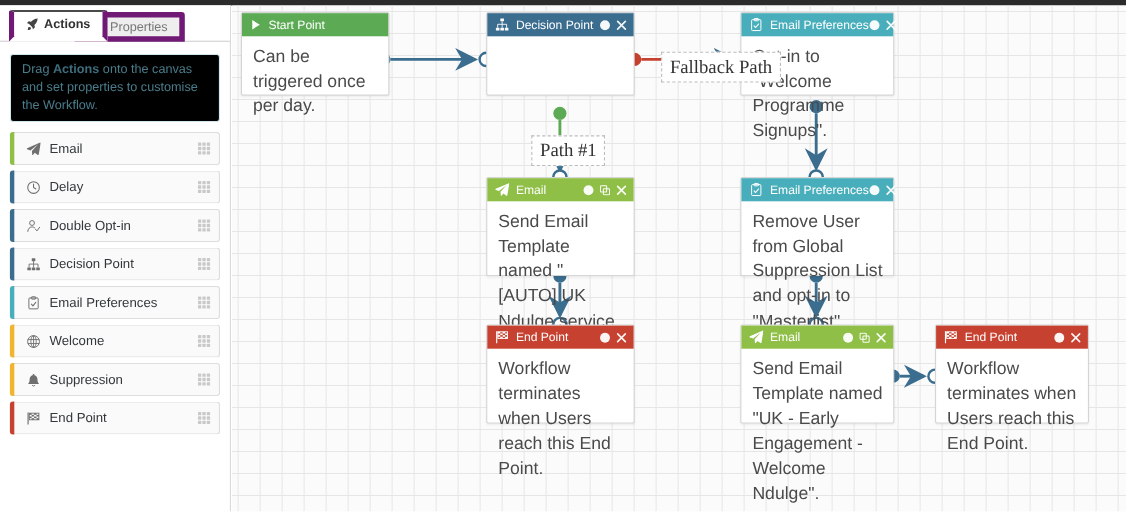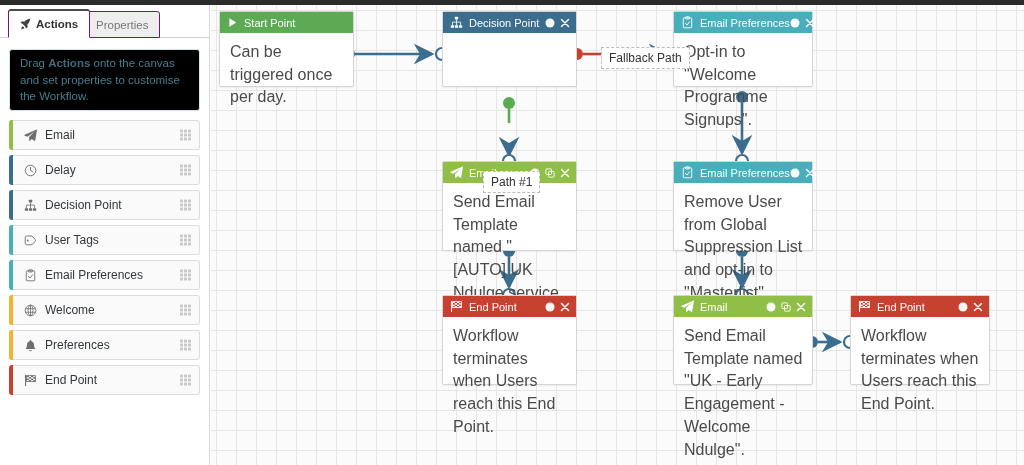--- a/index.html
+++ b/index.html
@@ -26,21 +26,21 @@
   .tabs {
     position: relative; height: 33px;
     border-bottom: 1px solid #d0d0d0;
     background: #ffffff;
   }
   .tab {
     position: absolute; top: 6px; height: 27px;
     display: flex; align-items: center; gap: 5px;
     padding: 0 11px 0 10px;
     font-size: 11.5px;
-    border: 1px solid #701a75;
+    border: 5px solid #701a75;
     border-radius: 3px 3px 0 0;
     cursor: pointer;
     user-select: none;
   }
   .tab.active {
     left: 8px; top: 4px; height: 29px;
     background: #ffffff;
     border-bottom-color: #ffffff;
     border-top: 2px solid #4a4a4a;
     color: #333333; font-weight: bold;
@@ -138,25 +138,26 @@
   .node.t-email  .node-head { background: #8fbf47; }
   .node.t-decision .node-head { background: #3b6d8f; }
   .node.t-prefs  .node-head { background: #49aebb; }
   .node.t-end    .node-head { background: #c6412f; }
 
   
   .path-label {
     position: absolute;
     background: #ffffff;
     border: 1px dashed #bdbdbd;
-    font-size: 12px;
+    font-size: 17px;
     color: #333333;
     padding: 3px 7px;
     white-space: nowrap;
     cursor: move;
+    font-family: Liberation Serif, serif;
   }
 </style>
 </head>
 <body>
 
 <div id="app">
 
   <div class="topbar"></div>
 
   <div class="sidebar">
@@ -224,20 +225,42 @@
             <i></i>
             <i></i>
             <i></i>
             <i></i>
           </span>
         </div>
         <div class="action">
           <span class="accent" style="background:#3b6d8f"></span>
           <span class="aicon">
             <svg width="13" height="13" viewBox="0 0 16 16">
+              <circle cx="6.3" cy="4.6" r="2.7" fill="none" stroke="#6f6f6f" stroke-width="1.1"></circle>
+              <path d="M1.6 14c0-3 2.1-5 4.7-5 1.3 0 2.4.4 3.2 1.2" fill="none" stroke="#6f6f6f" stroke-width="1.1" stroke-linecap="round"></path>
+              <path d="M10.2 11.6l1.6 1.8 3-4" fill="none" stroke="#6f6f6f" stroke-width="1.1" stroke-linecap="round" stroke-linejoin="round"></path>
+            </svg>
+          </span>
+          <span class="alabel">Double Opt-in</span>
+          <span class="grip">
+            <i></i>
+            <i></i>
+            <i></i>
+            <i></i>
+            <i></i>
+            <i></i>
+            <i></i>
+            <i></i>
+            <i></i>
+          </span>
+        </div>
+        <div class="action">
+          <span class="accent" style="background:#3b6d8f"></span>
+          <span class="aicon">
+            <svg width="13" height="13" viewBox="0 0 16 16">
               <rect x="6" y="1" width="4" height="3.2" rx=".4" fill="#6f6f6f"></rect>
               <rect x="1" y="11.3" width="4" height="3.2" rx=".4" fill="#6f6f6f"></rect>
               <rect x="6" y="11.3" width="4" height="3.2" rx=".4" fill="#6f6f6f"></rect>
               <rect x="11" y="11.3" width="4" height="3.2" rx=".4" fill="#6f6f6f"></rect>
               <path d="M8 4.2v3.3M3 11.3V7.5h10v3.8M8 7.5v3.8" fill="none" stroke="#6f6f6f" stroke-width="1"></path>
             </svg>
           </span>
           <span class="alabel">Decision Point</span>
           <span class="grip">
             <i></i>
@@ -248,41 +271,20 @@
             <i></i>
             <i></i>
             <i></i>
             <i></i>
           </span>
         </div>
         <div class="action">
           <span class="accent" style="background:#49aebb"></span>
           <span class="aicon">
             <svg width="13" height="13" viewBox="0 0 16 16">
-              <path d="M1.5 4.2c0-1 .8-1.8 1.8-1.8h5.3c.8 0 1.7.4 2.3 1.1l2.8 3.3c.5.6.5 1.5 0 2.1l-2.8 3.3c-.6.7-1.5 1.1-2.3 1.1H3.3c-1 0-1.8-.8-1.8-1.8V4.2z" fill="none" stroke="#6f6f6f" stroke-width="1.1"></path>
-              <circle cx="4.6" cy="8" r="1.1" fill="#6f6f6f"></circle>
-            </svg>
-          </span>
-          <span class="alabel">User Tags</span>
-          <span class="grip">
-            <i></i>
-            <i></i>
-            <i></i>
-            <i></i>
-            <i></i>
-            <i></i>
-            <i></i>
-            <i></i>
-            <i></i>
-          </span>
-        </div>
-        <div class="action">
-          <span class="accent" style="background:#49aebb"></span>
-          <span class="aicon">
-            <svg width="13" height="13" viewBox="0 0 16 16">
               <rect x="2.8" y="2.3" width="10.4" height="12.2" rx="1" fill="none" stroke="#6f6f6f" stroke-width="1.1"></rect>
               <rect x="5.6" y="1" width="4.8" height="2.6" rx=".6" fill="none" stroke="#6f6f6f" stroke-width="1.1"></rect>
               <path d="M5.6 9.2l1.7 1.9 3.2-3.9" fill="none" stroke="#6f6f6f" stroke-width="1.2" stroke-linecap="round" stroke-linejoin="round"></path>
             </svg>
           </span>
           <span class="alabel">Email Preferences</span>
           <span class="grip">
             <i></i>
             <i></i>
             <i></i>
@@ -317,21 +319,21 @@
           </span>
         </div>
         <div class="action">
           <span class="accent" style="background:#f0b42e"></span>
           <span class="aicon">
             <svg width="13" height="13" viewBox="0 0 16 16">
               <path d="M8 1.2a1 1 0 0 1 1 1v.5c2.2.5 3.4 2.2 3.4 4.6 0 3 .9 3.8 1.4 4.3.3.3.1.8-.3.8H2.5c-.4 0-.6-.5-.3-.8.5-.5 1.4-1.3 1.4-4.3 0-2.4 1.2-4.1 3.4-4.6v-.5a1 1 0 0 1 1-1z" fill="#6f6f6f"></path>
               <path d="M6.4 13.5a1.7 1.7 0 0 0 3.2 0" fill="none" stroke="#6f6f6f" stroke-width="1.1"></path>
             </svg>
           </span>
-          <span class="alabel">Preferences</span>
+          <span class="alabel">Suppression</span>
           <span class="grip">
             <i></i>
             <i></i>
             <i></i>
             <i></i>
             <i></i>
             <i></i>
             <i></i>
             <i></i>
             <i></i>
@@ -649,17 +651,17 @@
                 <svg width="10" height="10" viewBox="0 0 16 16">
                   <path d="M2.4 2.4l11.2 11.2M13.6 2.4L2.4 13.6" stroke="#ffffff" stroke-width="2.4" stroke-linecap="round"></path>
                 </svg>
               </span>
             </span>
           </div>
           <div class="node-body">Workflow terminates when Users reach this End Point.</div>
         </div>
       </div>
     <div id="labels-layer">
-        <div class="path-label" style="left: 272px; top: 118px; margin-top: 48px;">Path #1</div>
+        <div class="path-label" style="left: 272px; top: 118px;">Path #1</div>
         <div class="path-label" style="left: 390px; top: 42px;">Fallback Path</div>
       </div>
   </div>
 </div>
 
 </body></html>

